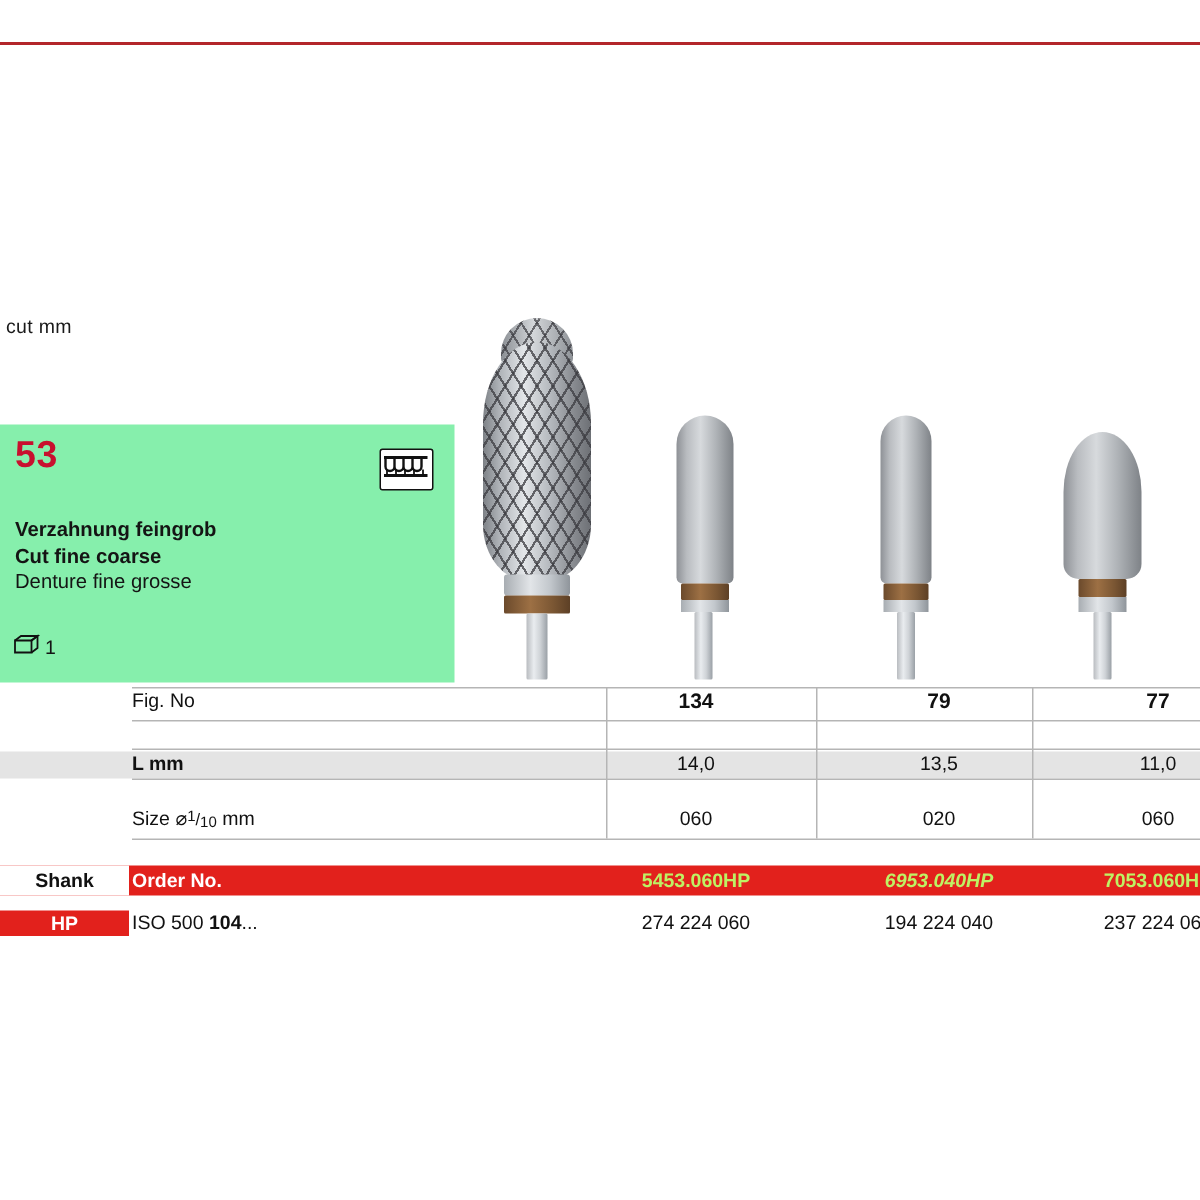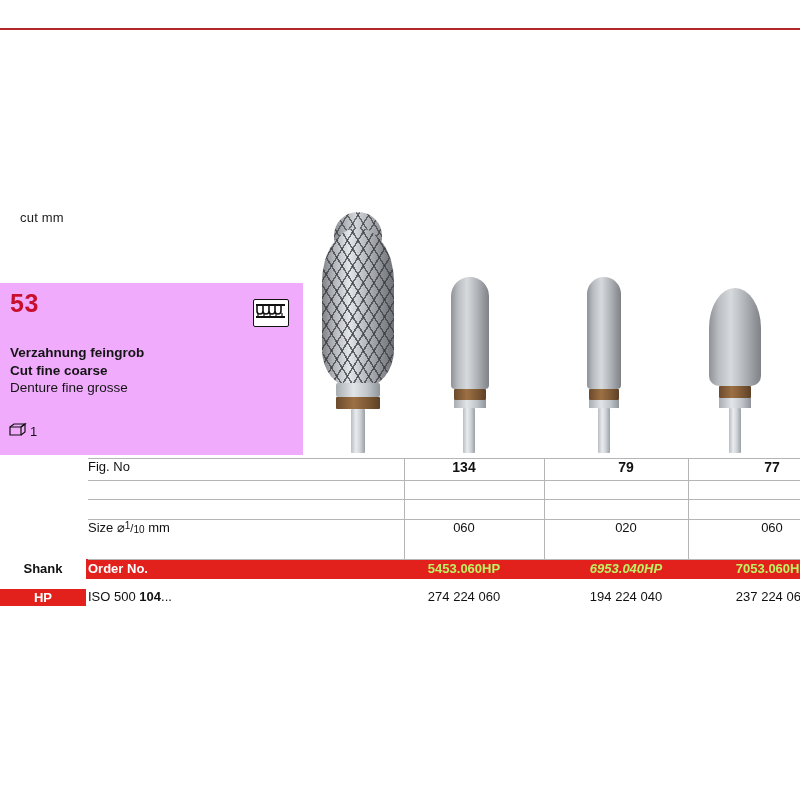--- a/index.html
+++ b/index.html
@@ -11,28 +11,28 @@
     position:relative;
     overflow:hidden;
   }
   .page{position:relative;width:800px;height:800px;}
 
   
   .top-rule{
     position:absolute;left:0;top:28px;width:800px;height:2px;background:#b3262a;
   }
   .cut-label{
-    position:absolute;left:20px;top:210px;font-size:13px;color:#1a1a1a;
+    position:absolute;left:4px;top:210px;font-size:13px;color:#1a1a1a;
     letter-spacing:.2px;
   }
 
   
   .infobox{
     position:absolute;left:0;top:283px;width:303px;height:172px;
-    background:#f0abfc;
+    background:#86efac;
     box-sizing:border-box;
   }
   .infobox .num{
     position:absolute;left:10px;top:6px;
     color:#c8102e;font-weight:bold;font-size:25px;letter-spacing:.5px;
   }
   .infobox .lines{
     position:absolute;left:10px;top:61px;font-size:13.5px;color:#141414;line-height:17.5px;
   }
   .infobox .lines div{white-space:nowrap;}
@@ -185,20 +185,26 @@
 
     <div class="trow row-fig" style="top:1px;">
       <div class="lab">Fig. No</div>
       <div class="c1">134</div>
       <div class="c2">79</div>
       <div class="c3">77</div>
     </div>
 
     <div class="hline" style="top:22px;"></div>
 
+    <div class="trow row-shade" style="top:23px;height:18px;">
+      <div class="lab" style="font-weight:bold;">L mm</div>
+      <div class="c1">14,0</div>
+      <div class="c2">13,5</div>
+      <div class="c3">11,0</div>
+    </div>
 
     <div class="hline" style="top:41px;"></div>
 
     <div class="trow" style="top:42px;height:19px;">
       <div class="lab">
         <span>Size</span>
         <span>⌀</span><span style="font-size:10px;position:relative;top:-3px;">1</span><span style="font-size:11px;">/</span><span style="font-size:10px;position:relative;top:1px;">10</span>
         <span>mm</span>
       </div>
       <div class="c1">060</div>

